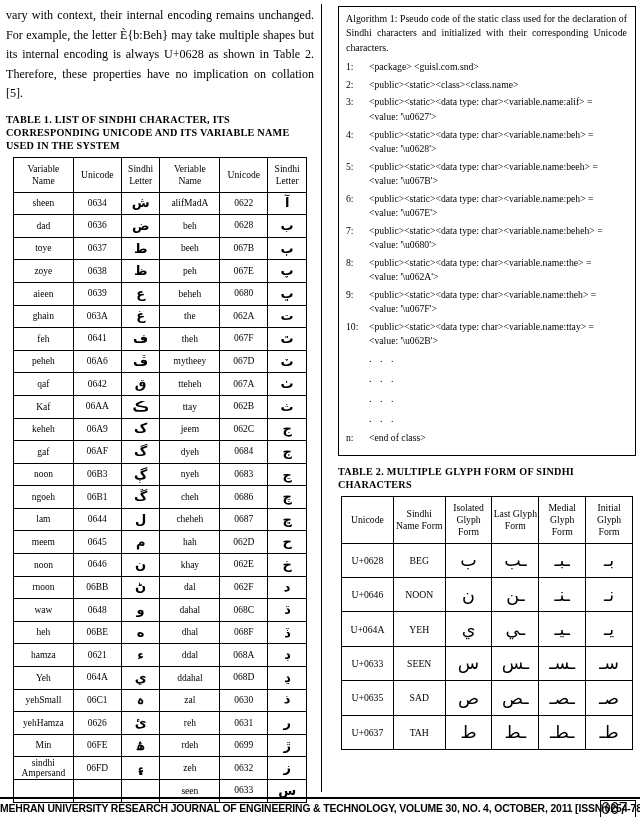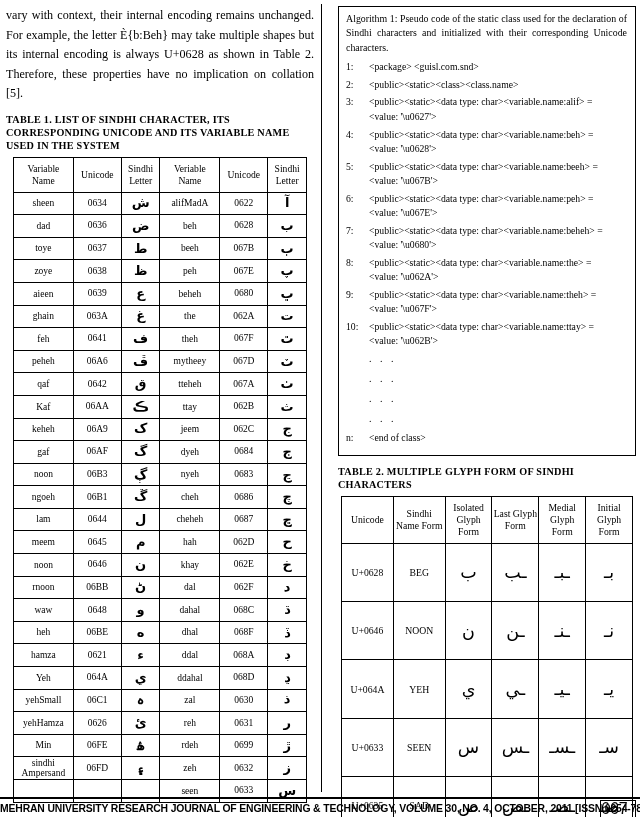--- a/index.html
+++ b/index.html
@@ -141,21 +141,21 @@
   #table2 th {
     font-size: 9.7px;
     font-weight: normal;
     line-height: 11.8px;
     height: 44px;
     padding: 1px 1px;
   }
   #table2 td {
     font-size: 9.7px;
     height: 33.4px;
-    padding: 12px 1px;
+    padding: 0 1px;
   }
   #table2 td.ar {
     font-size: 17.5px;
     font-family: "DejaVu Sans", "Liberation Sans", sans-serif;
     line-height: 22px;
   }
   #table2 col.c-uni2  { width: 17.8%; }
   #table2 col.c-name2 { width: 17.8%; }
   #table2 col.c-g     { width: 16.1%; }
 

